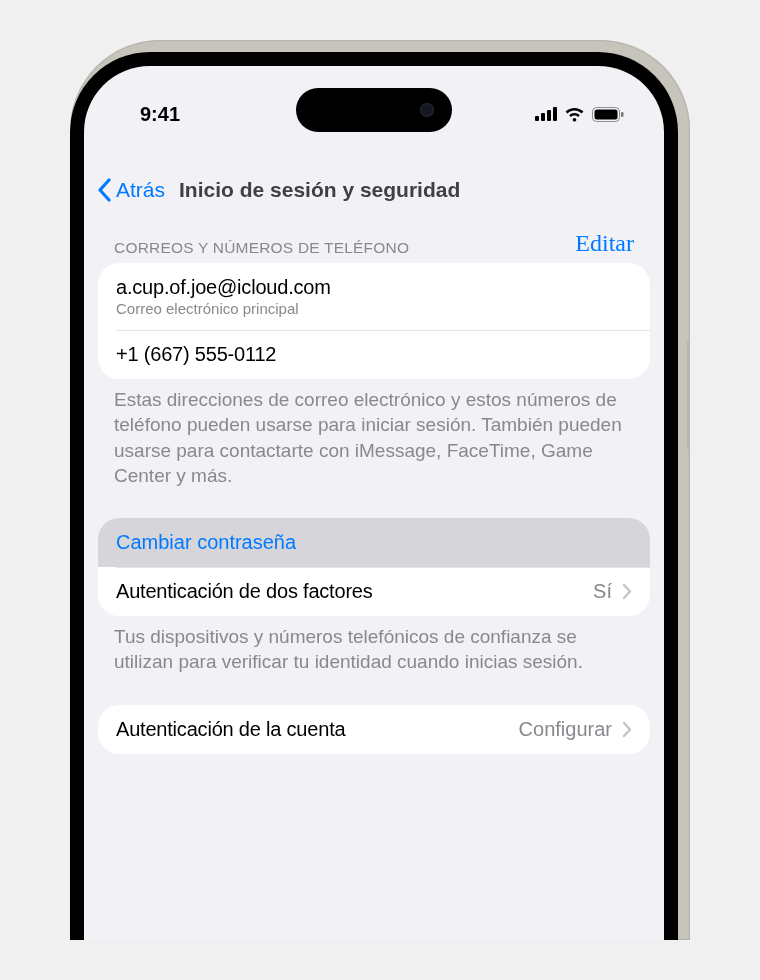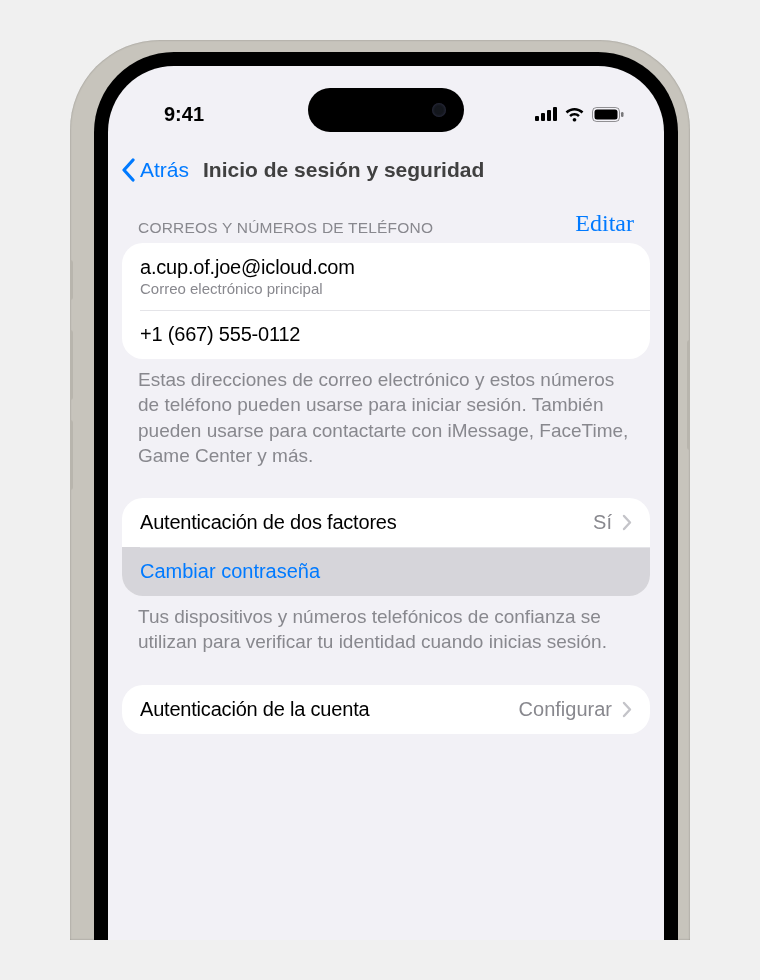--- a/index.html
+++ b/index.html
@@ -10,21 +10,21 @@
     justify-content: center;
     align-items: center;
     width: 760px;
     height: 980px;
   }
   .phone-frame {
     width: 620px;
     height: 900px;
     background: #c7c4bc;
     border-radius: 90px 90px 0 0;
-    padding: 12px 12px 0 24px;
+    padding: 12px 12px 0 0;
     position: relative;
     box-shadow: inset 0 0 2px rgba(0,0,0,0.3);
     overflow: hidden;
   }
   .phone-bezel {
     width: 100%;
     height: 100%;
     background: #000;
     border-radius: 80px 80px 0 0;
     padding: 14px 14px 0 14px;
@@ -88,20 +88,21 @@
   }
   .status-icons {
     display: flex;
     align-items: center;
     gap: 7px;
   }
   .content {
     padding-top: 82px;
     height: 100%;
     overflow: hidden;
+    margin-top: 20px;
   }
   .nav-bar {
     display: flex;
     align-items: center;
     padding: 10px 16px 12px 12px;
     position: relative;
   }
   .back-btn {
     display: flex;
     align-items: center;
@@ -253,31 +254,31 @@
             </div>
             <div class="row">
               <div class="row-title">+1 (667) 555-0112</div>
             </div>
           </div>
           <div class="footer-text">Estas direcciones de correo electrónico y estos números de teléfono pueden usarse para iniciar sesión. También pueden usarse para contactarte con iMessage, FaceTime, Game Center y más.</div>
         </div>
 
         <div class="section" style="margin-top:30px">
           <div class="group">
+            <div class="row highlight">
+              <div class="row-link">Cambiar contraseña</div>
+            </div>
             <div class="row row-flex">
               <div class="row-title">Autenticación de dos factores</div>
               <div class="row-value">
                 <span>Sí</span>
                 <svg class="chev" width="10" height="17" viewBox="0 0 10 17">
                   <path d="M2 2 L8 8.5 L2 15" stroke="#c4c4c9" stroke-width="2.4" fill="none" stroke-linecap="round" stroke-linejoin="round"></path>
                 </svg>
               </div>
-            </div>
-            <div class="row highlight">
-              <div class="row-link">Cambiar contraseña</div>
             </div>
           </div>
           <div class="footer-text">Tus dispositivos y números telefónicos de confianza se utilizan para verificar tu identidad cuando inicias sesión.</div>
         </div>
 
         <div class="section" style="margin-top:30px">
           <div class="group">
             <div class="row row-flex">
               <div class="row-title">Autenticación de la cuenta</div>
               <div class="row-value">

